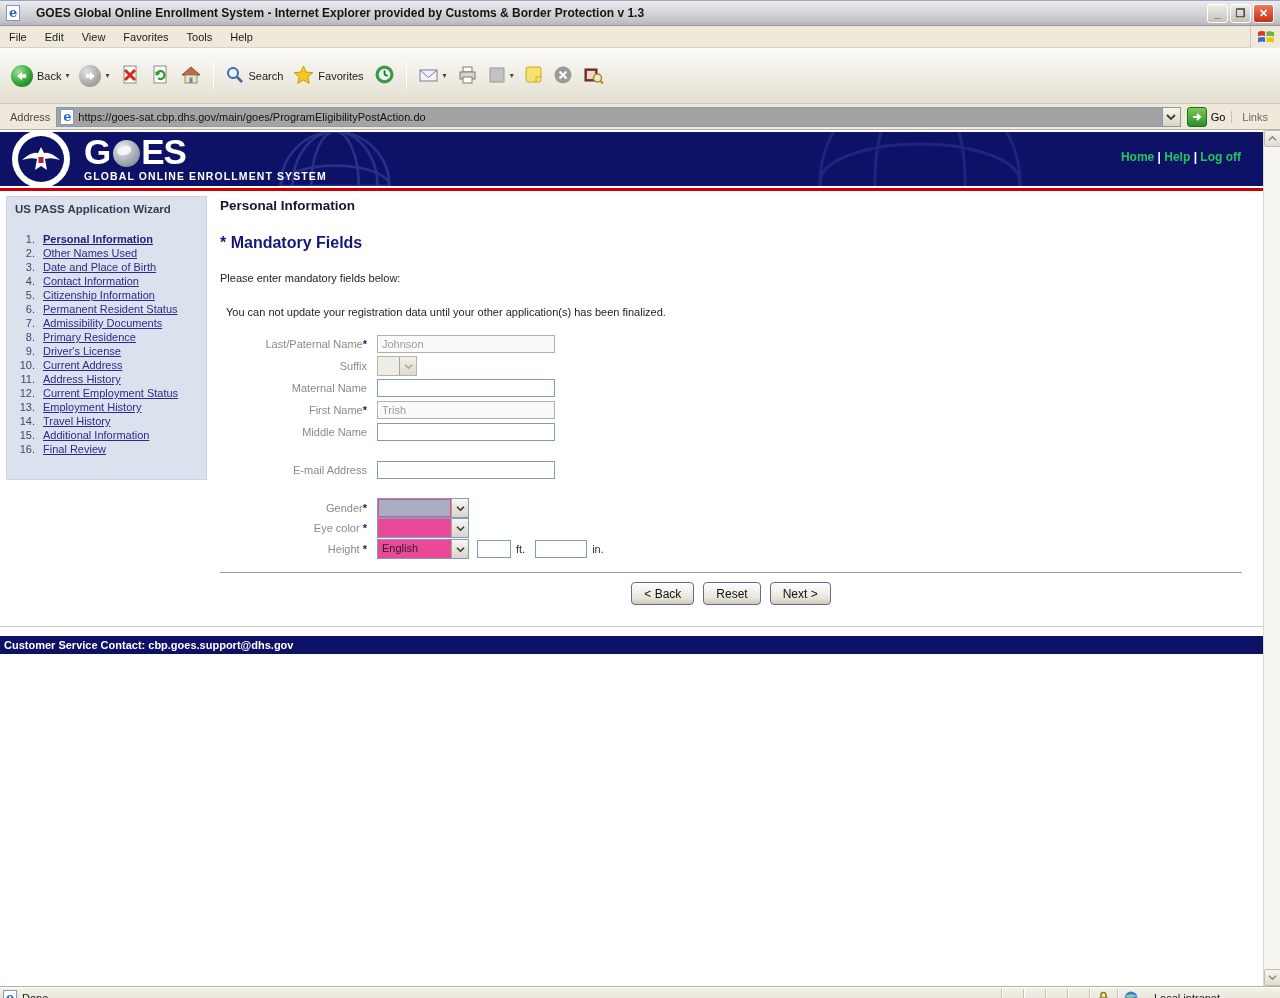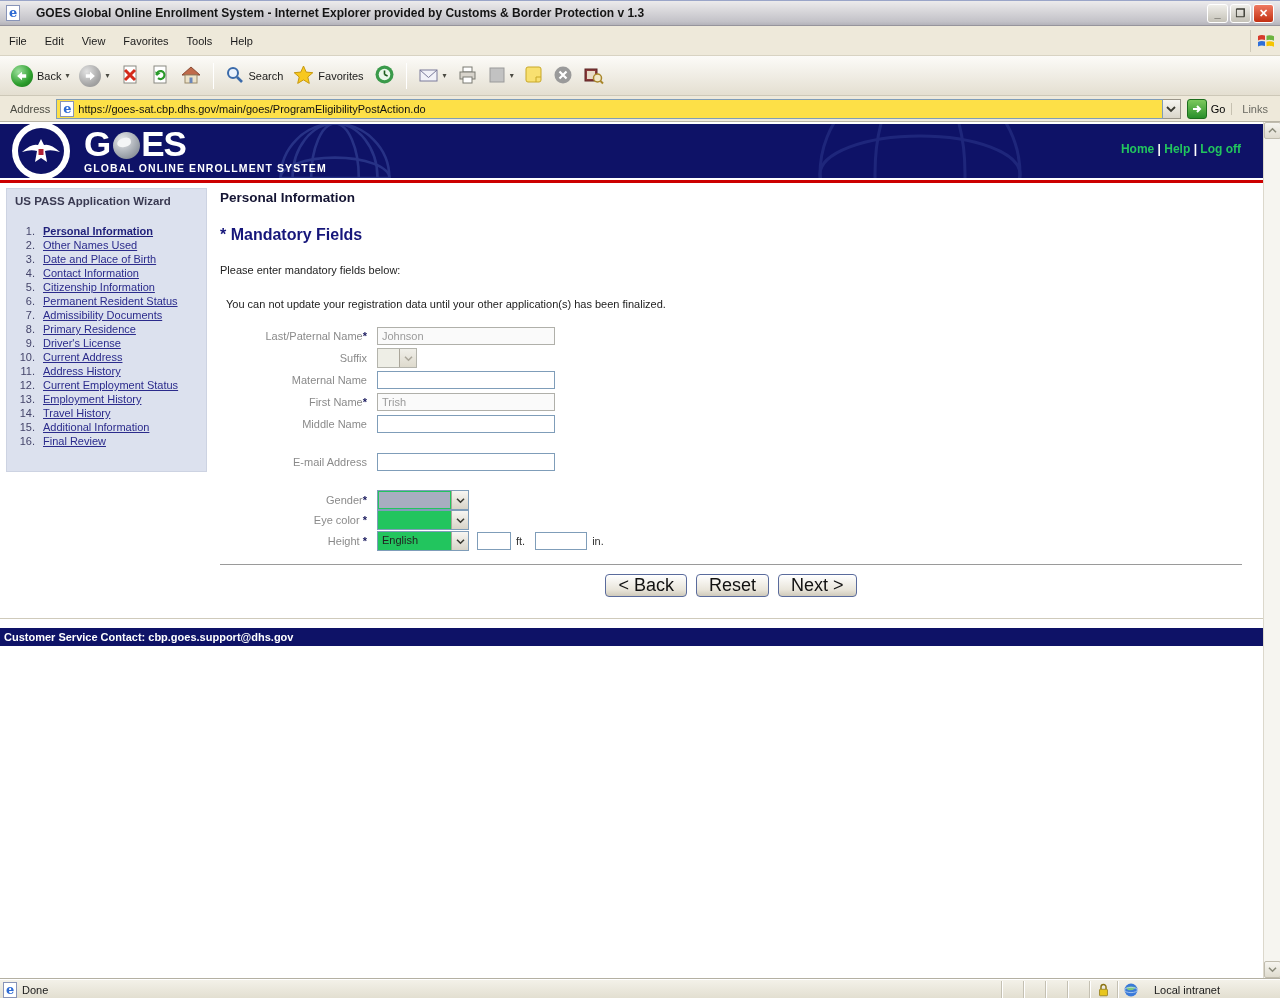--- a/index.html
+++ b/index.html
@@ -16,41 +16,41 @@
     display:flex; align-items:center; justify-content:center; font-size:11px; font-weight:bold;
     background:linear-gradient(#efeee9,#c5c2b8); color:#3c3c34; }
   .winbtn.close { background:linear-gradient(#ef7a62,#c22f11); color:#fff; }
 
   .ieicon { width:14px; height:16px; background:#fff; border:1px solid #8894b8; position:relative;
     display:inline-block; flex:none; }
   .ieicon::after { content:"e"; position:absolute; left:2px; top:-1px; font-size:13px; font-weight:bold;
     color:#2e6bd4; font-family:"DejaVu Serif", serif; }
 
   
-  .menubar { height:30px; background:#eee9da; border-bottom:1px solid #d8d3c3;
+  .menubar { height:22px; background:#eee9da; border-bottom:1px solid #d8d3c3;
     display:flex; align-items:center; font-size:11px; color:#1a1a1a; }
   .menubar .mitem { padding:3px 9px; cursor:default; }
   .menubar .mflag { margin-left:auto; width:30px; height:22px; border-left:1px solid #cfcaba;
     display:flex; align-items:center; justify-content:center; background:#eee9da; }
 
   
-  .toolbar { height:40px; background:linear-gradient(#fcfbf8,#e4dfd1); border-bottom:1px solid #cdc8b8;
+  .toolbar { height:56px; background:linear-gradient(#fcfbf8,#e4dfd1); border-bottom:1px solid #cdc8b8;
     display:flex; align-items:center; padding:17px 6px; font-size:11px; color:#1a1a1a; }
   .tbtn { display:flex; align-items:center; gap:4px; padding:3px 5px; border-radius:3px; }
   .tsep { width:1px; height:26px; background:#c6c1b1; border-right:1px solid #fff; margin:0 6px; }
   .caret { color:#4a4a42; font-size:8px; }
   .circ { width:22px; height:22px; border-radius:50%; display:flex; align-items:center; justify-content:center; }
   .circ.green { background:radial-gradient(circle at 35% 30%, #9de09d, #2d9e2d 60%, #156e15); }
   .circ.gray  { background:radial-gradient(circle at 35% 30%, #e2e2e2, #a8a8a8 60%, #8a8a8a); }
 
   
   .addressbar { height:26px; background:#eee9da; border-bottom:1px solid #b8b4a6;
     display:flex; align-items:center; padding:0 4px; font-size:11px; }
   .addr-label { color:#4a4a42; padding:0 6px; }
-  .addr-box { flex:1; height:20px; background:#fde047; border:1px solid #7f9db9;
+  .addr-box { flex:1; height:20px; background:#a3a3a3; border:1px solid #7f9db9;
     display:flex; align-items:center; padding:0 3px; gap:4px; overflow:hidden; }
   .addr-url { font-size:11px; color:#111; white-space:nowrap; }
   .addr-drop { width:18px; height:20px; background:linear-gradient(#f6f5f1,#d9d5c9);
     border:1px solid #9a968a; border-left:none; display:flex; align-items:center; justify-content:center; }
   .gobtn { display:flex; align-items:center; gap:4px; margin:0 6px; }
   .gosq { width:20px; height:20px; border-radius:3px; border:1px solid #1d6e1d;
     background:linear-gradient(#7cc95c,#2a8f2a); display:flex; align-items:center; justify-content:center; }
   .links-lab { color:#6a6a62; border-left:1px solid #c6c1b1; padding:0 8px 0 10px; }
 
   
@@ -91,32 +91,32 @@
   .frow.tight { height:20px; }
   .flabel { width:157px; text-align:right; padding-right:10px; color:#8a8a8a; flex:none; }
   .flabel .star { color:#1a1a5e; font-weight:bold; }
   .txt { width:178px; height:18px; border:1px solid #7f9db9; font-family:"Liberation Sans",sans-serif;
     font-size:11px; padding:1px 4px; color:#111; }
   .txt.dis { color:#9a9a9a; border-color:#b0b0aa; }
   .txt.small1 { width:34px; }
   .txt.small2 { width:52px; }
   .unit-lab { color:#333; margin:0 10px 0 5px; }
 
-  .sel { height:20px; border:1px solid #7f9db9; background:#22c55e; display:flex; width:92px; }
+  .sel { height:20px; border:1px solid #7f9db9; background:#ec4899; display:flex; width:92px; }
   .sel .val { flex:1; font-size:11px; color:#222; padding:2px 0 0 4px; overflow:hidden; }
   .sel .val.hl { background:#a8adc0; margin:1px; padding:0; }
   .sel .sbtn { width:17px; flex:none; background:linear-gradient(#f7f6f2,#d8d4c8);
     border-left:1px solid #aaa69a; display:flex; align-items:center; justify-content:center; }
   .sel.dis { border-color:#b4b4ac; background:#eeeee6; }
   .sel.dis .sbtn { background:linear-gradient(#f0efe9,#dedacd); }
   .sel.suffix { width:40px; }
 
   .mid-divider { border-top:1px solid #9a9a9a; margin-top:12px; width:100%; }
   .btnrow { display:flex; justify-content:center; gap:9px; margin-top:9px; }
-  .xpbtn { height:23px; padding:0 12px; font-family:"Liberation Sans",sans-serif; font-size:18px; color:#111;
+  .xpbtn { height:23px; padding:0 12px; font-family:"Liberation Sans",sans-serif; font-size:12px; color:#111;
     border:1px solid #5a6b9c; border-radius:4px;
     background:linear-gradient(#ffffff,#e9e5da 70%, #cfcabb); box-shadow:inset 0 1px #fff; }
 
   .prefooter-line { position:absolute; left:0; right:17px; top:496px; border-top:1px solid #cfcabb; }
   .footerbar { position:absolute; left:0; right:17px; top:506px; height:18px; background:#0e1267;
     color:#fff; font-size:11px; font-weight:bold; display:flex; align-items:center; padding-left:4px; }
 
   .vscroll { position:absolute; right:0; top:0; width:17px; height:856px; background:#f6f5f0;
     border-left:1px solid #dcd8cc; display:flex; flex-direction:column; justify-content:space-between; }
   .sbtn2 { width:17px; height:17px; background:linear-gradient(#f6f5f0,#e0dccf); border:1px solid #c0bcae;

